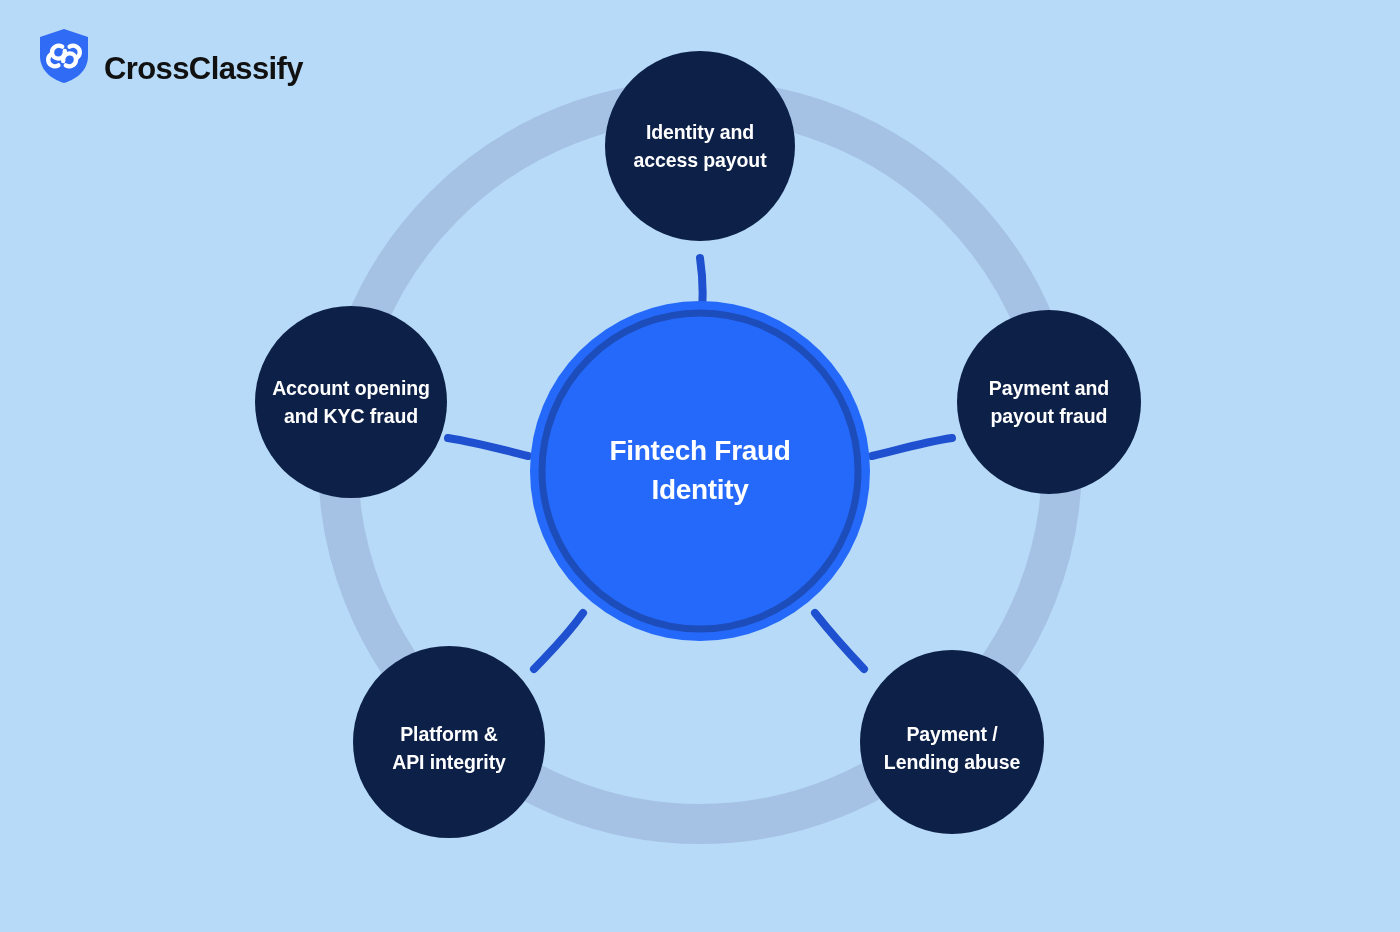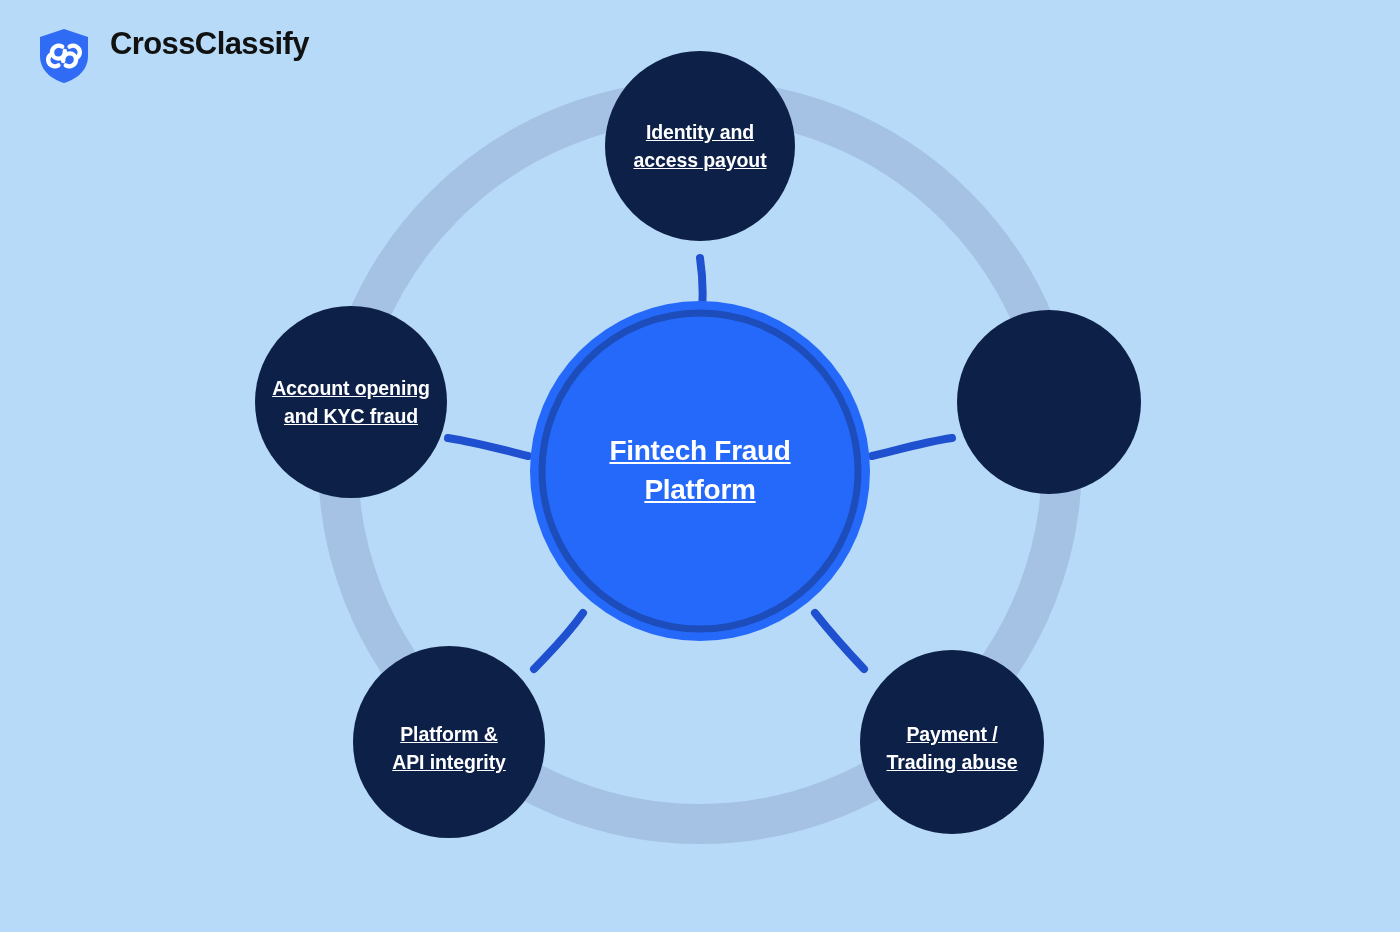--- a/index.html
+++ b/index.html
@@ -22,22 +22,22 @@
     width: 1400px;
     height: 932px;
   }
 
   
   #logo {
     position: absolute;
     left: 38px;
     top: 28px;
     display: flex;
-    align-items: flex-start;
-    gap: 20px;
+    align-items: flex-end;
+    gap: 14px;
     z-index: 40;
   }
   #logo .shield {
     width: 52px;
     height: 56px;
     display: block;
   }
   #logo .wordmark {
     font-size: 31px;
     font-weight: 700;
@@ -60,21 +60,20 @@
   .node-label,
   .center-label {
     position: absolute;
     display: flex;
     align-items: center;
     justify-content: center;
     text-align: center;
     color: #ffffff;
     pointer-events: none;
     z-index: 30;
-    text-decoration: underline;
   }
   .node-label {
     font-size: 19.5px;
     font-weight: 700;
     line-height: 1.42;
     letter-spacing: -0.1px;
   }
   .center-label {
     font-size: 28px;
     font-weight: 700;
@@ -129,36 +128,42 @@
 
     <g>
       <circle cx="700" cy="471" r="170" fill="#2569fb"></circle>
       <circle cx="700" cy="471" r="158" fill="none" stroke="#1d4dbb" stroke-width="7"></circle>
     </g>
   </svg>
 
   <div class="center-label" style="left:530px; top:406px; width:340px; height:130px;">
     <span class="label-inner">
       <span>Fintech Fraud</span><br>
-      <span>Platform</span>
+      <span>Identity</span>
     </span>
   </div>
 
   <div class="node-label" style="left:600px; top:104px; width:200px; height:86px;">
     <span class="label-inner">
       <span>Identity and</span><br>
       <span>access payout</span>
     </span>
   </div>
 
+  <div class="node-label" style="left:949px; top:360px; width:200px; height:86px;">
+    <span class="label-inner">
+      <span>Payment and</span><br>
+      <span>payout fraud</span>
+    </span>
+  </div>
 
   <div class="node-label" style="left:852px; top:706px; width:200px; height:86px;">
     <span class="label-inner">
       <span>Payment /</span><br>
-      <span>Trading abuse</span>
+      <span>Lending abuse</span>
     </span>
   </div>
 
   <div class="node-label" style="left:349px; top:706px; width:200px; height:86px;">
     <span class="label-inner">
       <span>Platform &amp;</span><br>
       <span>API integrity</span>
     </span>
   </div>
 

